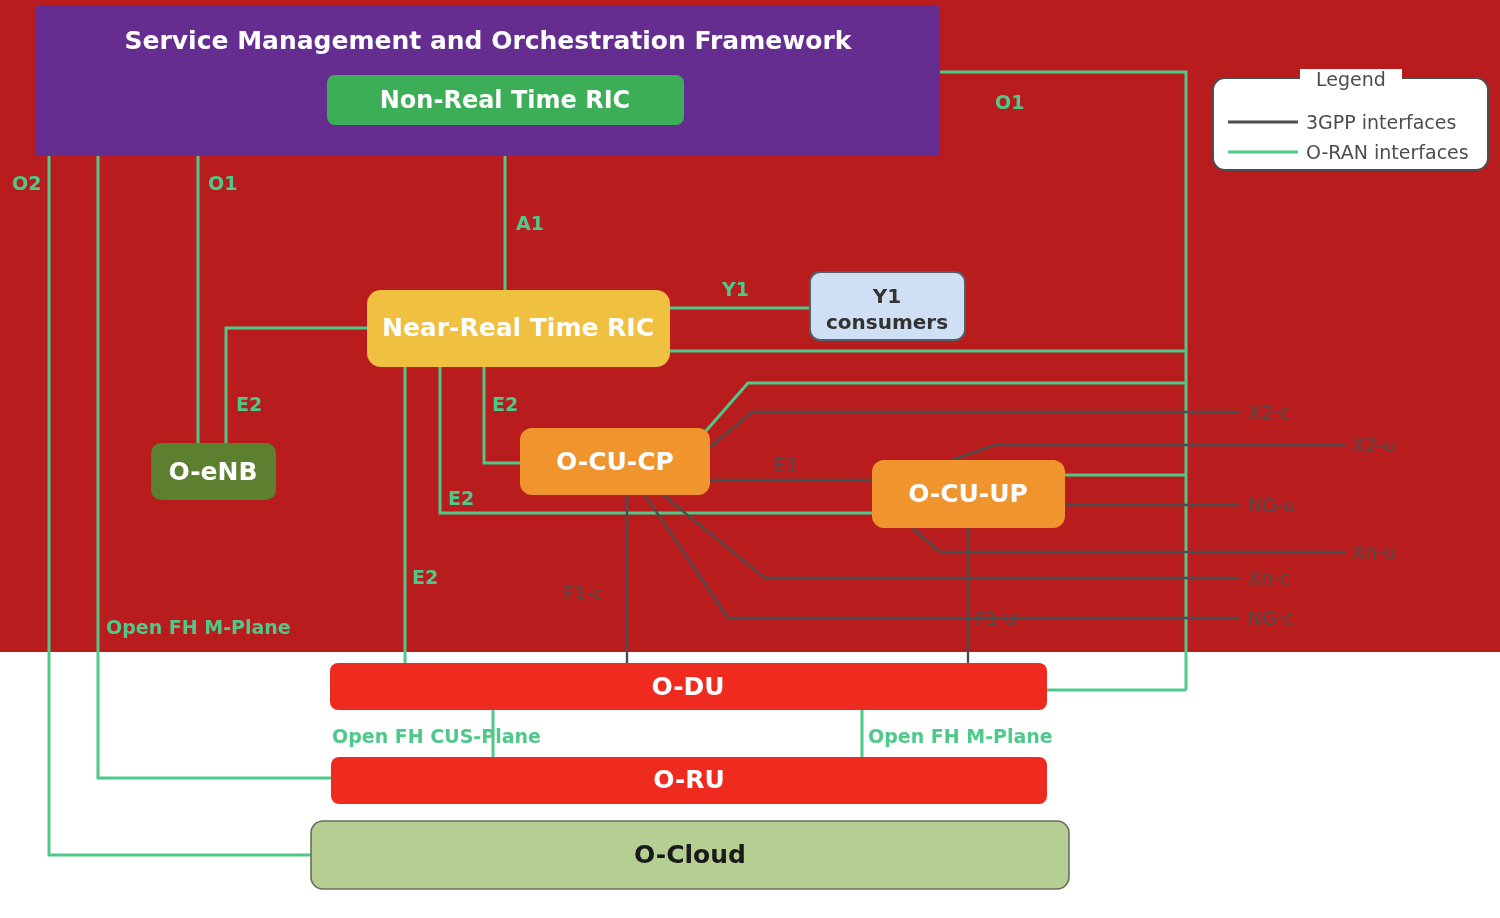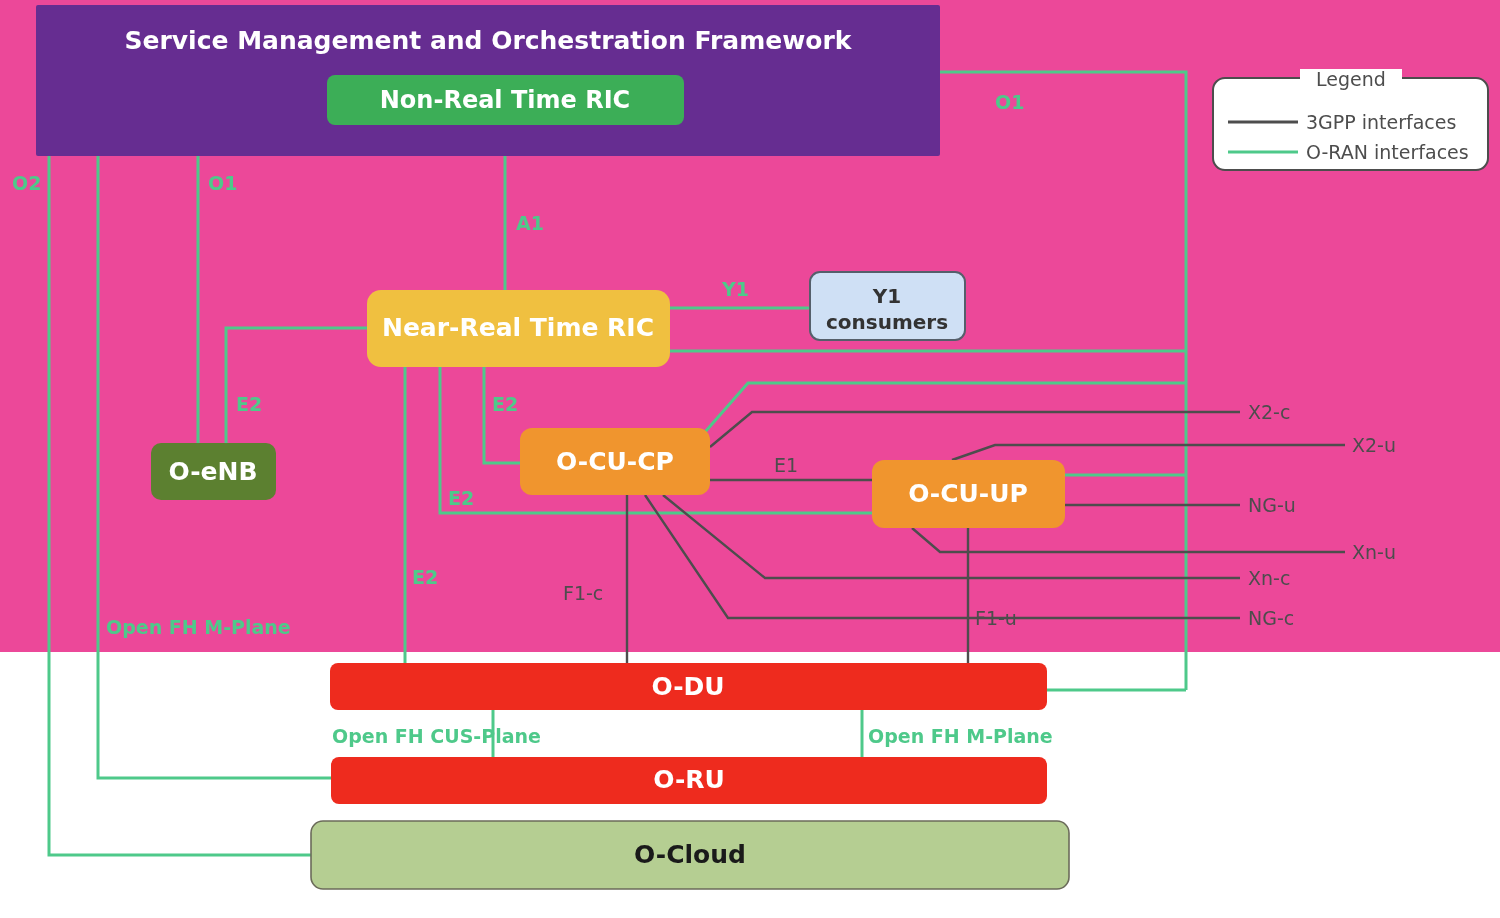--- a/index.html
+++ b/index.html
@@ -10,21 +10,21 @@
   body {
     font-family: "DejaVu Sans", sans-serif;
     width: 1500px;
     height: 918px;
     overflow: hidden;
   }
   #diagram-root {
     position: relative;
     width: 1500px;
     height: 652px;
-    background: #ec4899;
+    background: #b91c1c;
   }
   svg.canvas {
     position: absolute;
     top: 0;
     left: 0;
     width: 1500px;
     height: 918px;
   }
   .node-label {
     font-family: "DejaVu Sans", sans-serif;

